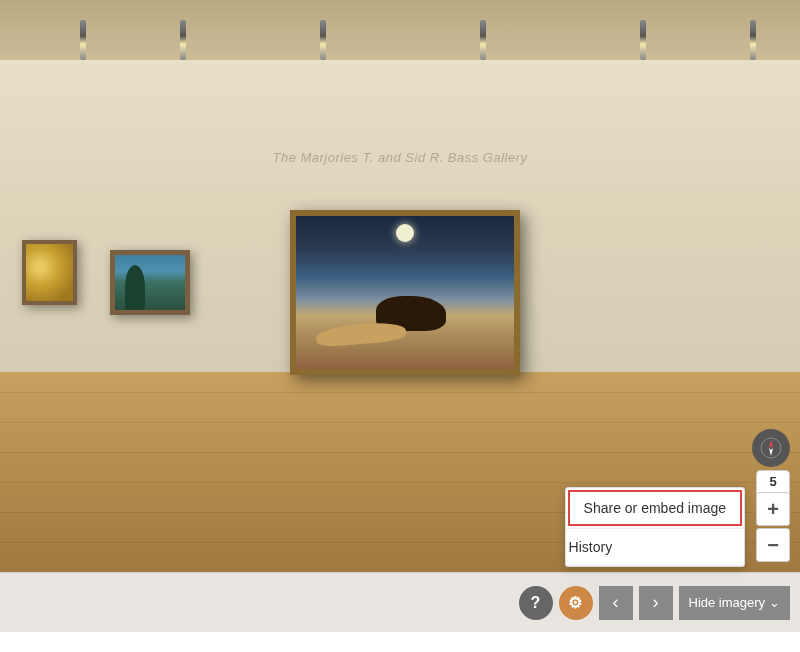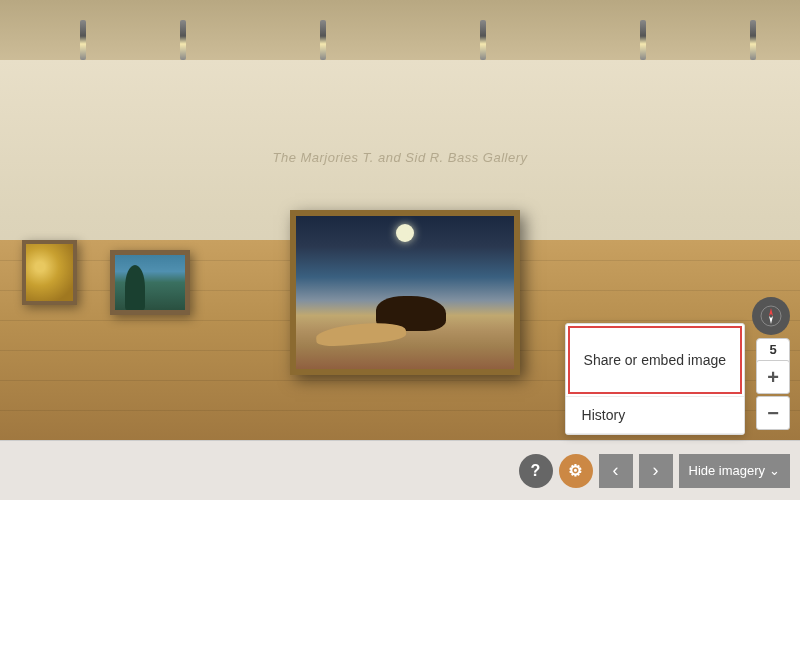--- a/index.html
+++ b/index.html
@@ -1,20 +1,20 @@
 <!DOCTYPE html>
 <html><head>
   <meta charset="utf-8">
   <style>
     * { margin: 0; padding: 0; box-sizing: border-box; }
     body { width: 800px; height: 652px; overflow: hidden; font-family: Arial, sans-serif; position: relative; }
 
     #gallery-bg {
       width: 800px;
-      height: 500px;
+      height: 632px;
       position: absolute;
       top: 0; left: 0;
       background: #c8b89a;
       overflow: hidden;
     }
 
     
     .ceiling {
       position: absolute;
       top: 0; left: 0; right: 0;
@@ -299,30 +299,30 @@
       bottom: 65px;
       right: 55px;
       background: white;
       border: 1px solid #ddd;
       border-radius: 3px;
       box-shadow: 0 2px 8px rgba(0,0,0,0.2);
       min-width: 180px;
       z-index: 100;
     }
     .context-menu-item {
-      padding: 10px 16px;
+      padding: 10px 3px;
       font-size: 14px;
       color: #333;
       cursor: pointer;
       white-space: nowrap;
     }
     .context-menu-item.highlighted {
       border: 2px solid #d44;
       margin: 2px;
-      padding: 24px 14px;
+      padding: 8px 14px;
     }
     .context-menu-divider {
       height: 1px;
       background: #eee;
       margin: 0;
     }
   </style>
 </head>
 <body>
 

